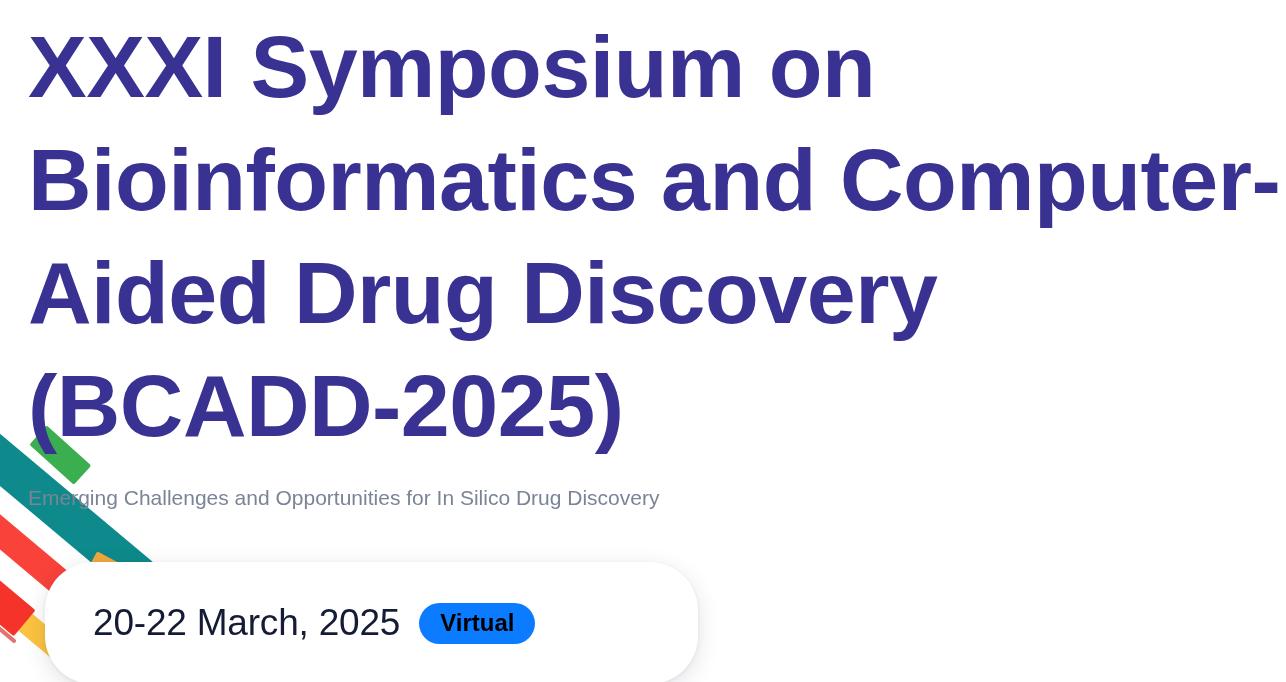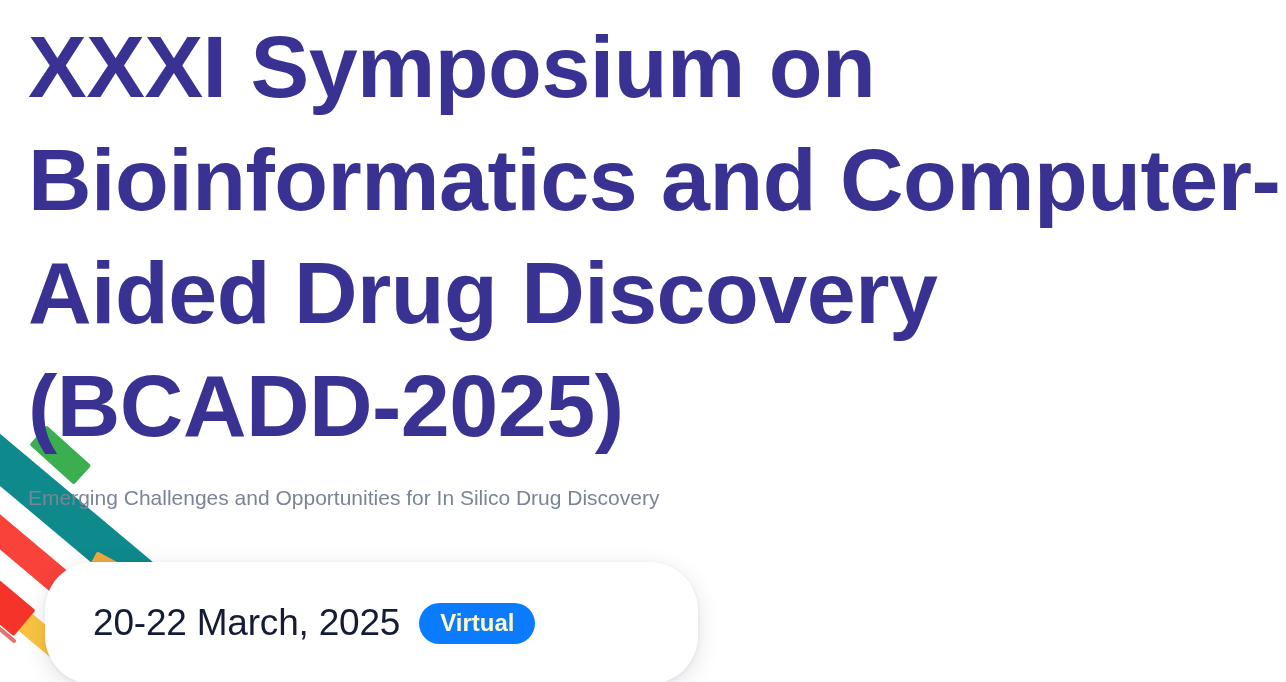--- a/index.html
+++ b/index.html
@@ -164,21 +164,21 @@
   .date-text {
     font-size: 37px;
     font-weight: 500;
     color: #141B34;
     letter-spacing: -0.2px;
     white-space: nowrap;
   }
   .badge {
     margin-left: 19px;
     background: #0B7BFF;
-    color: #fef9c3;
+    color: #000000;
     font-size: 24px;
     font-weight: 700;
     border-radius: 22px;
     padding: 8px 21px 9px 21px;
     line-height: 1;
     white-space: nowrap;
     border: none;
     font-family: "Liberation Sans", sans-serif;
     cursor: pointer;
     text-align: right;

